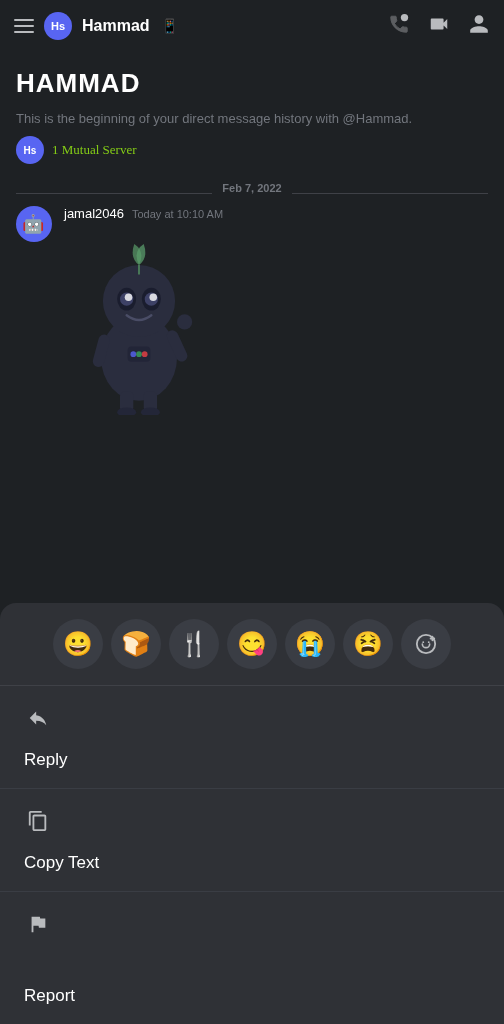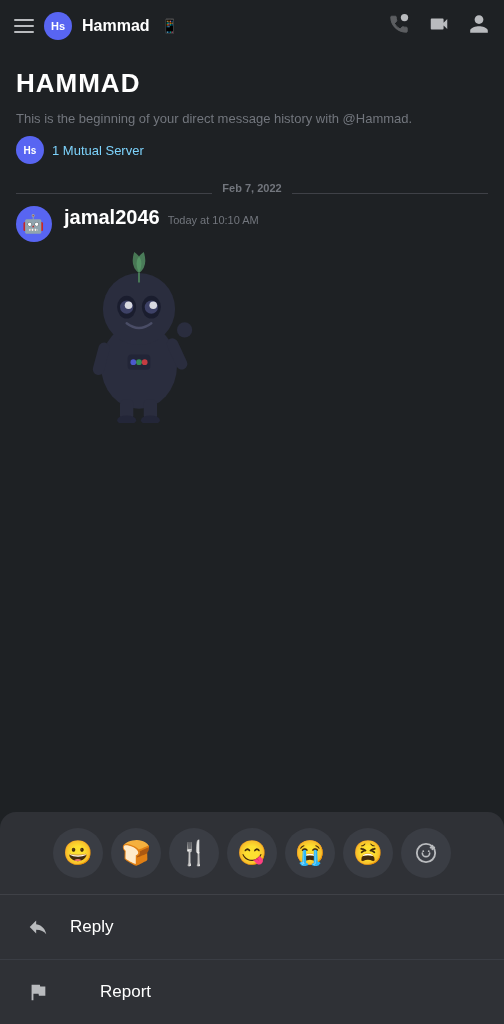--- a/index.html
+++ b/index.html
@@ -107,21 +107,22 @@
       background: #5865f2;
       display: flex;
       align-items: center;
       justify-content: center;
       font-size: 10px;
       font-weight: bold;
       color: white;
     }
     .mutual-text {
       font-size: 13px;
-      color: #7dd3fc;
+      color: #84cc16;
+      font-family: Liberation Serif, serif;
     }
 
     .date-divider {
       display: flex;
       align-items: flex-end;
       gap: 10px;
       margin: 18px 0 12px 0;
     }
     .date-divider::before,
     .date-divider::after {
@@ -155,22 +156,22 @@
       font-size: 18px;
     }
     .message-content {}
     .message-meta {
       display: flex;
       align-items: baseline;
       gap: 8px;
       margin-bottom: 4px;
     }
     .message-username {
-      font-size: 20px;
-      font-weight: 700;
+      font-size: 13px;
+      font-weight: 400;
       color: #fff;
     }
     .message-time {
       font-size: 11px;
       color: #72767d;
     }
     .message-image-container {
       margin-top: 4px;
     }
 
@@ -215,25 +216,25 @@
       outline: none;
     }
     .emoji-btn.add-btn {
       font-size: 20px;
       color: #b9bbbe;
     }
 
     
     .menu-item {
       display: flex;
-      align-items: center;
       gap: 18px;
       padding: 18px 24px;
       cursor: pointer;
       border-bottom: 1px solid #3a3d44;
+      flex-direction: column;
     }
     .menu-item:last-child {
       border-bottom: none;
       gap: 48px;
     }
     .menu-icon {
       width: 28px;
       height: 28px;
       display: flex;
       align-items: center;
@@ -380,26 +381,34 @@
 
   <div class="menu-item">
     <div class="menu-icon">
       <svg width="22" height="22" viewBox="0 0 24 24" fill="#b9bbbe">
         <path d="M10 9V5l-7 7 7 7v-4.1c5 0 8.5 1.6 11 5.1-1-5-4-10-11-11z"></path>
       </svg>
     </div>
     <span class="menu-label">Reply</span>
   </div>
 
-
-
-
-
   <div class="menu-item">
     <div class="menu-icon">
       <svg width="22" height="22" viewBox="0 0 24 24" fill="#b9bbbe">
+        <path d="M16 1H4c-1.1 0-2 .9-2 2v14h2V3h12V1zm3 4H8c-1.1 0-2 .9-2 2v14c0 1.1.9 2 2 2h11c1.1 0 2-.9 2-2V7c0-1.1-.9-2-2-2zm0 16H8V7h11v14z"></path>
+      </svg>
+    </div>
+    <span class="menu-label">Copy Text</span>
+  </div>
+
+
+
+
+  <div class="menu-item">
+    <div class="menu-icon">
+      <svg width="22" height="22" viewBox="0 0 24 24" fill="#b9bbbe">
         <path d="M14.4 6L14 4H5v17h2v-7h5.6l.4 2h7V6h-5.6z"></path>
       </svg>
     </div>
     <span class="menu-label">Report</span>
   </div>
 
 </div>
 
 </body></html>

